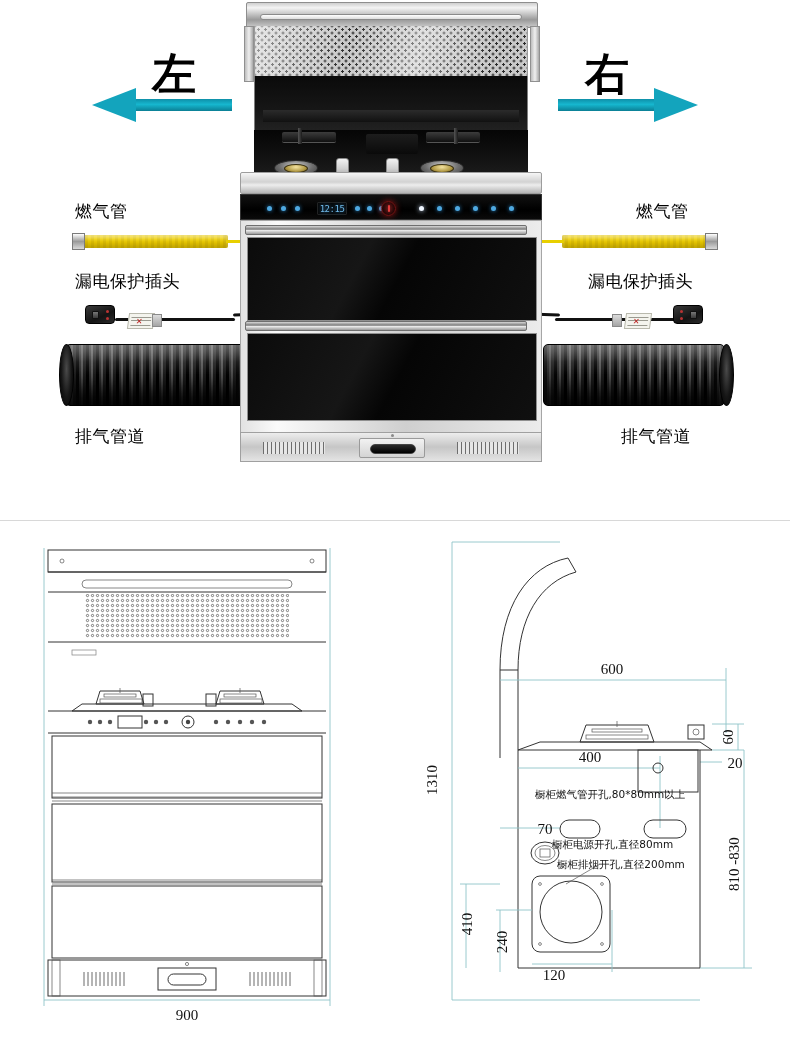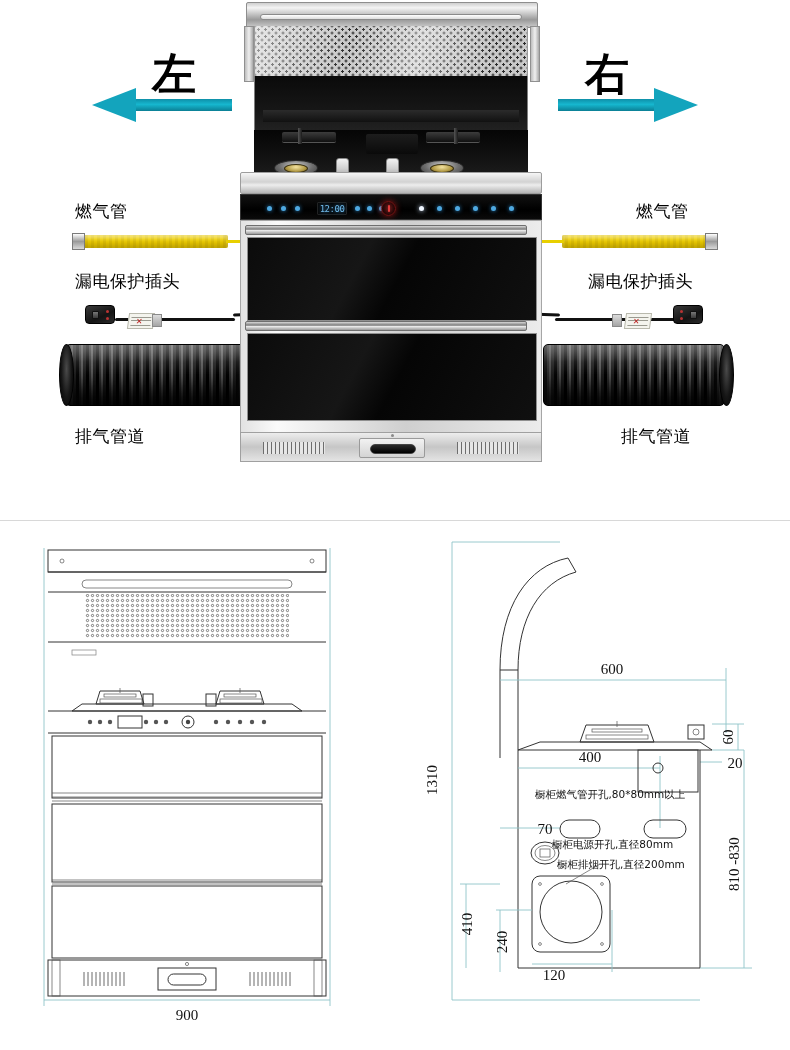--- a/index.html
+++ b/index.html
@@ -283,21 +283,21 @@
       </div>
       <div class="knob" style="left:104px; top:156px;"></div>
       <div class="knob" style="left:154px; top:156px;"></div>
 
       <div class="counter"></div>
 
       <div class="ctrl">
         <div class="led" style="left:26px;"></div>
         <div class="led" style="left:40px;"></div>
         <div class="led" style="left:54px;"></div>
-        <div class="disp">12:00</div>
+        <div class="disp">12:15</div>
         <div class="led" style="left:114px;"></div>
         <div class="led" style="left:126px;"></div>
         <div class="led" style="left:138px;"></div>
         <div class="pwr"></div>
         <div class="led w" style="left:178px;"></div>
         <div class="led" style="left:196px;"></div>
         <div class="led" style="left:214px;"></div>
         <div class="led" style="left:232px;"></div>
         <div class="led" style="left:250px;"></div>
         <div class="led" style="left:268px;"></div>

